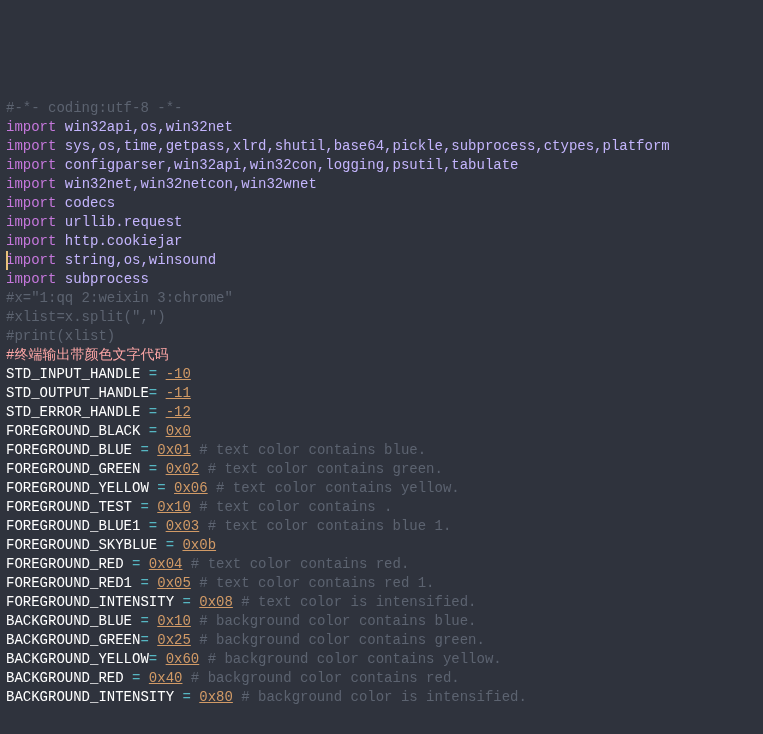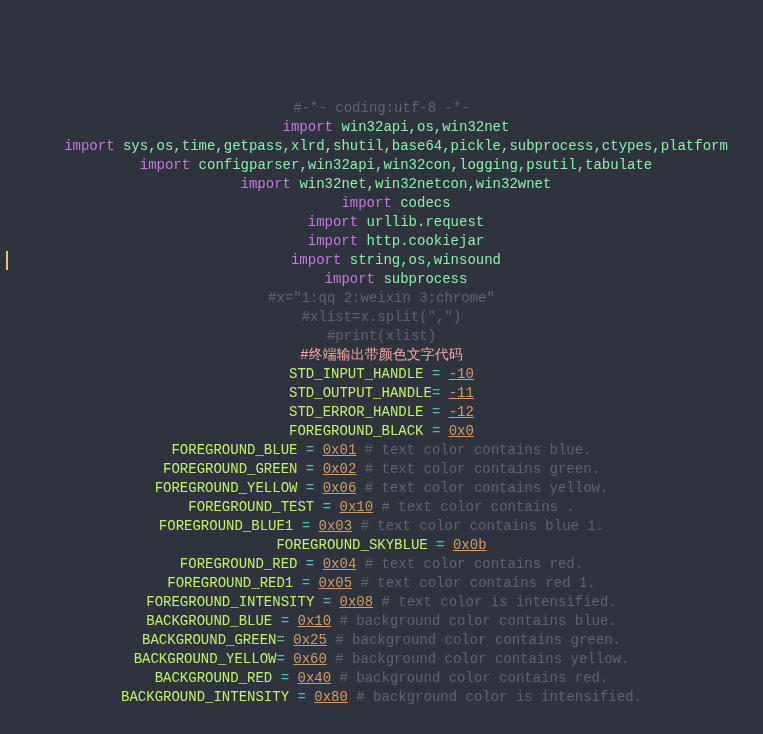--- a/index.html
+++ b/index.html
@@ -9,25 +9,25 @@
     font-size: 14px;
     line-height: 19px;
     color: #abb2bf;
     padding: 4px 6px;
     white-space: pre;
     overflow: hidden;
     width: 763px;
     height: 734px;
     position: relative;
   }
-  .line { display: block; text-align: center; }
+  .line { display: block; }
   .comment { color: #5c6370; }
-  .kw { color: #c678dd; margin-left: 29px; }
-  .mod { color: #86efac; }
-  .var { color: #bef264; }
+  .kw { color: #c678dd; }
+  .mod { color: #c4b5fd; }
+  .var { color: #ffffff; }
   .op { color: #56b6c2; }
   .num { color: #d19a66; text-decoration: underline; }
   .cn-comment { color: #fca5a5; }
   .cursor {
     position: absolute;
     left: 6px;
     top: calc(4px + 19px * 13);
     width: 2px;
     height: 19px;
     background: #e8c17b;

